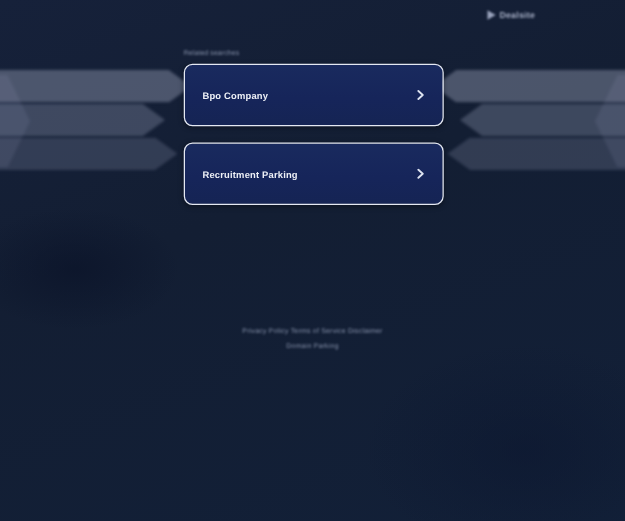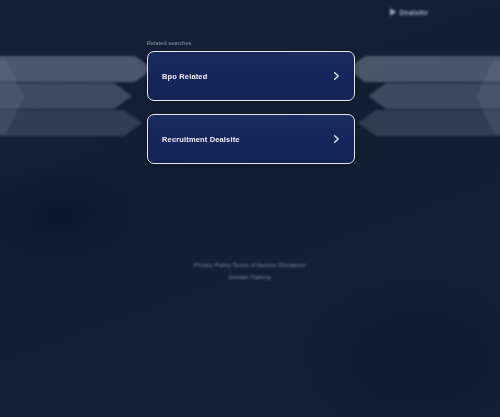--- a/index.html
+++ b/index.html
@@ -176,31 +176,31 @@
   <span class="brand-text">Dealsite</span>
 </div>
 
 <div class="main">
 
   <div class="related-label">Related searches</div>
 
   <div class="cards">
 
     <div class="card">
-      <span class="card-label">Bpo Related</span>
+      <span class="card-label">Bpo Company</span>
       <span class="chev">
         <svg viewBox="0 0 9 9">
             <path d="M2.7 1.3 L6.2 4.5 L2.7 7.7" fill="none" stroke="currentColor" stroke-width="1.5" stroke-linecap="round" stroke-linejoin="round"></path>
           </svg>
       </span>
     </div>
 
 
     <div class="card">
-      <span class="card-label">Recruitment Dealsite</span>
+      <span class="card-label">Recruitment Parking</span>
       <span class="chev">
         <svg viewBox="0 0 9 9">
             <path d="M2.7 1.3 L6.2 4.5 L2.7 7.7" fill="none" stroke="currentColor" stroke-width="1.5" stroke-linecap="round" stroke-linejoin="round"></path>
           </svg>
       </span>
     </div>
 
   </div>
 </div>
 

